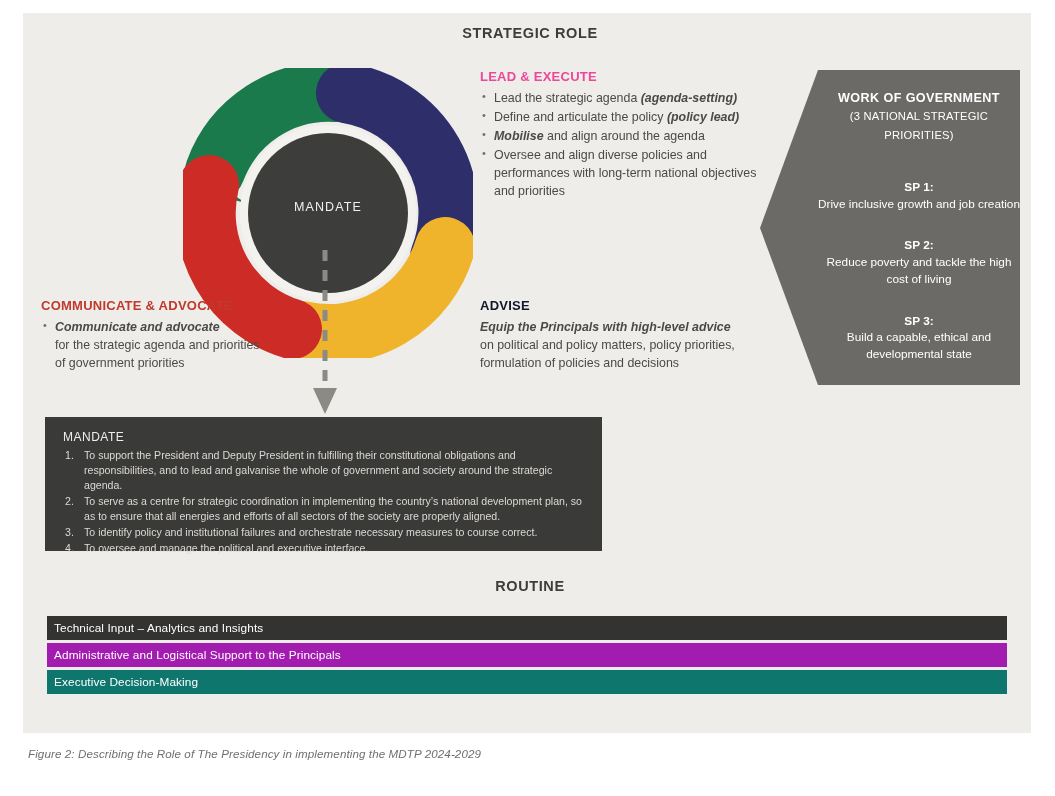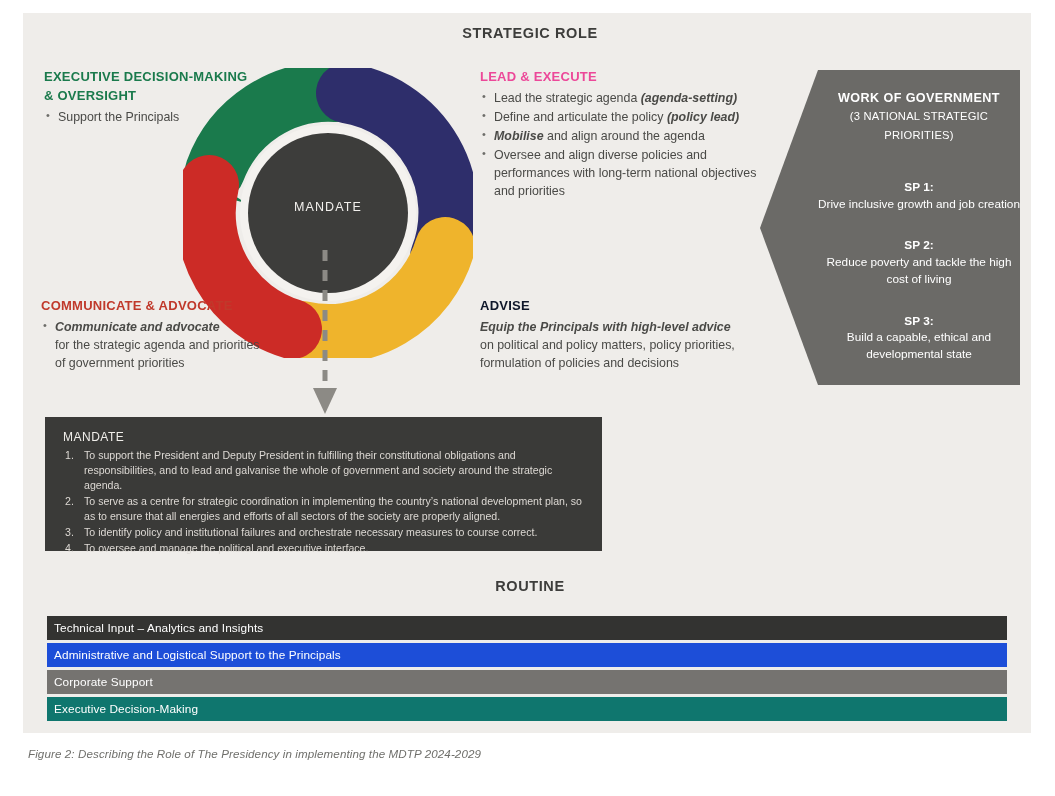--- a/index.html
+++ b/index.html
@@ -279,26 +279,20 @@
       </g>
     </svg>
     <div class="donut-center-label">MANDATE</div>
   </div>
 
   <svg id="mandate-arrow" width="50" height="170" viewBox="0 0 50 170">
     <line x1="25" y1="0" x2="25" y2="140" stroke="#8c8a85" stroke-width="5" stroke-dasharray="11 9"></line>
     <polygon points="25,164 13,138 37,138" fill="#8c8a85"></polygon>
   </svg>
 
-  <div class="quad" id="quad-exec">
-    <div class="q-title green">EXECUTIVE DECISION-MAKING &amp; OVERSIGHT</div>
-    <ul class="q-list">
-      <li>Support the Principals</li>
-    </ul>
-  </div>
 
   <div class="quad" id="quad-lead">
     <div class="q-title navy">LEAD &amp; EXECUTE</div>
     <ul class="q-list">
       <li>
         <span>Lead the strategic agenda </span><span class="it">(agenda-setting)</span>
       </li>
       <li>
         <span>Define and articulate the policy </span><span class="it">(policy lead)</span>
       </li>
@@ -359,25 +353,22 @@
       <li>To serve as a centre for strategic coordination in implementing the country’s national development plan, so as to ensure that all energies and efforts of all sectors of the society are properly aligned.</li>
       <li>To identify policy and institutional failures and orchestrate necessary measures to course correct.</li>
       <li>To oversee and manage the political and executive interface.</li>
     </ol>
   </div>
 
   <div id="routine-bars">
     <div class="routine-bar" style="background:#333331">
       <span>Technical Input – Analytics and Insights</span>
     </div>
-    <div class="routine-bar" style="background:#1d4ed8">
+    <div class="routine-bar" style="background:#a21caf">
       <span>Administrative and Logistical Support to the Principals</span>
-    </div>
-    <div class="routine-bar" style="background:#757370">
-      <span>Corporate Support</span>
     </div>
     <div class="routine-bar" style="background:#0f766e">
       <span>Executive Decision-Making</span>
     </div>
   </div>
 
   <div id="figure-caption">Figure 2: Describing the Role of The Presidency in implementing the MDTP 2024-2029</div>
 
 </div>
 

